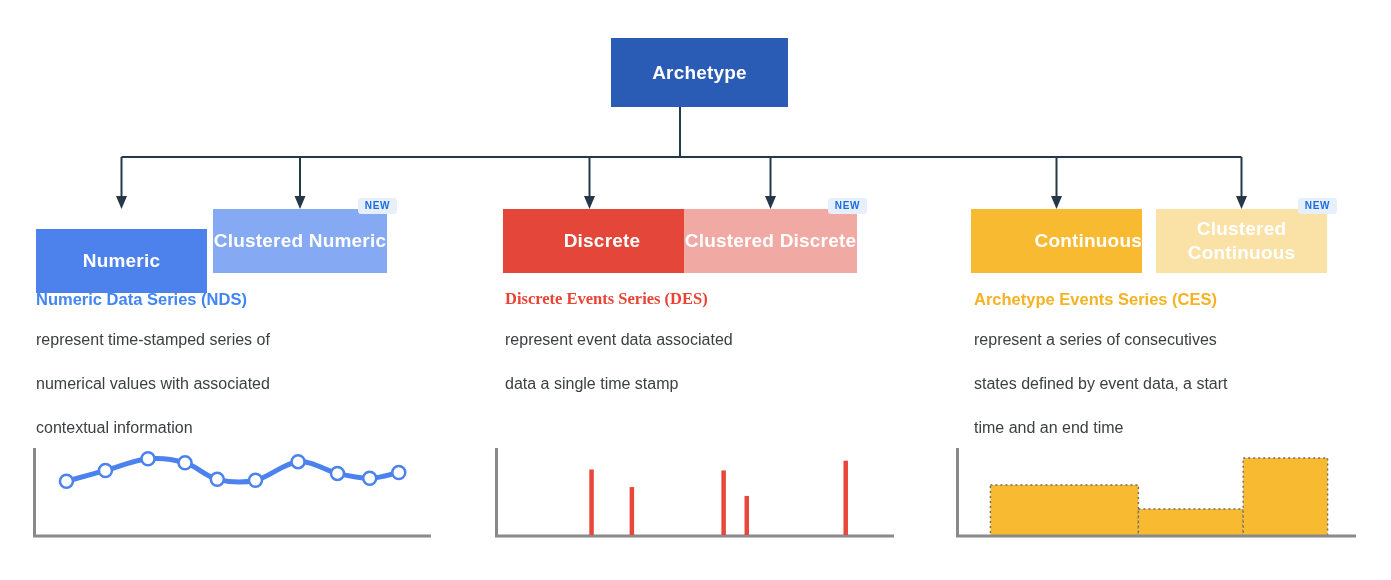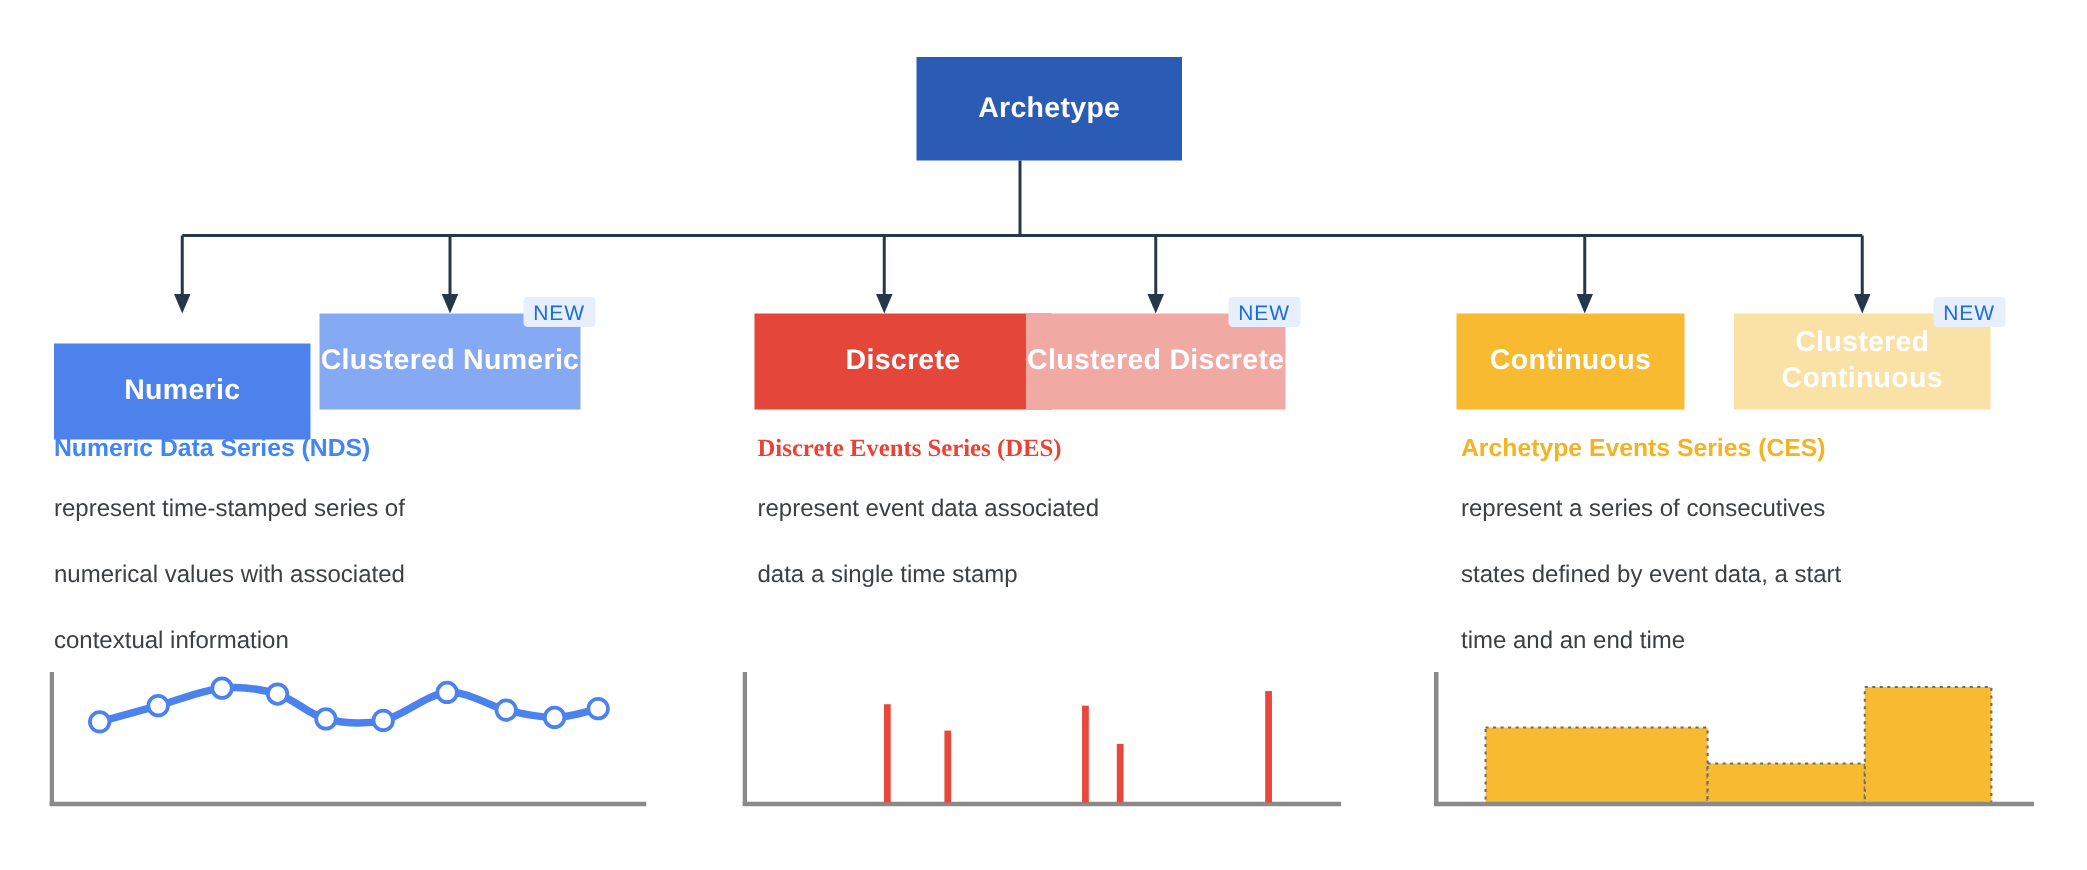--- a/index.html
+++ b/index.html
@@ -20,27 +20,27 @@
     text-align:center;
     color:#fff;font-weight:bold;font-size:19px;line-height:1.25;
     letter-spacing:.2px;
   }
   .node-root{left:575px;top:38px;width:177px;height:69px;background:var(--root-bg);margin-left:36px;}
   .node-row{top:209px;height:64px;}
   .n-numeric{left:36px;width:171px;background:var(--numeric);margin-top:20px;}
   .n-cl-numeric{left:213px;width:174px;background:var(--numeric-light);}
   .n-discrete{left:503px;width:198px;background:var(--discrete);justify-content:center;}
   .n-cl-discrete{left:684px;width:173px;background:var(--discrete-light);}
-  .n-continuous{left:971px;width:152px;background:var(--continuous);}
+  .n-continuous{left:971px;width:171px;background:var(--continuous);justify-content:flex-end;}
   .n-cl-continuous{left:1156px;width:171px;background:var(--continuous-light);}
 
   .badge{
     position:absolute;top:-11px;right:-10px;
     background:var(--badge-bg);color:var(--badge-fg);
-    font-size:14px;font-weight:normal;letter-spacing:.6px;
+    font-size:10px;font-weight:bold;letter-spacing:.6px;
     padding:3px 7px;border-radius:3px;line-height:1;
   }
 
   .desc{position:absolute;top:288px;width:350px;text-align:left;}
   .d-numeric{left:36px;}
   .d-discrete{left:505px;}
   .d-continuous{left:974px;}
   .desc-title{font-size:16.5px;font-weight:bold;margin-bottom:7px;line-height:1.35;}
   .d-numeric .desc-title{color:var(--title-numeric);}
   .d-discrete .desc-title{color:var(--title-discrete);font-family:Liberation Serif, serif;}

